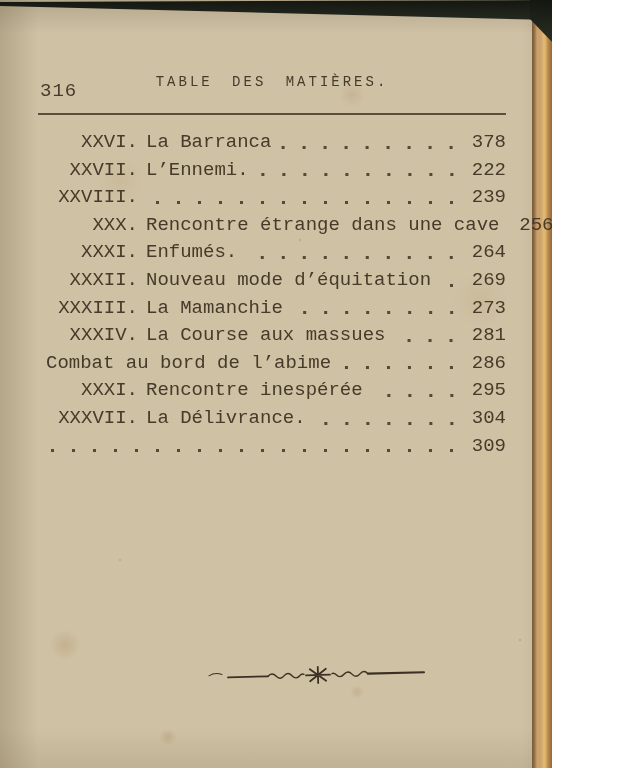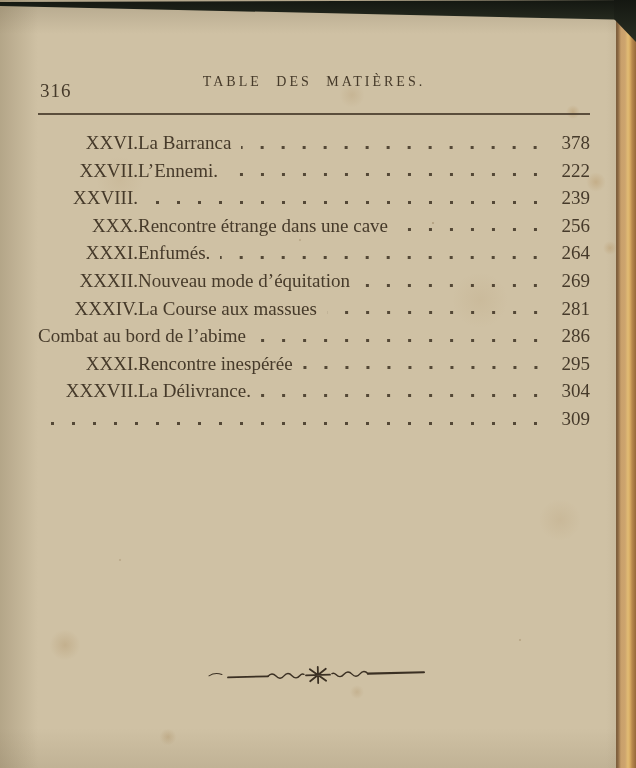--- a/index.html
+++ b/index.html
@@ -4,23 +4,23 @@
 <style>
   :root{
     --paper:#cfc1a4;
     --ink:#463a2a;
     --cover:#22261d;
     --edge:#c69d67;
   }
   html,body{margin:0;padding:0;background:#ffffff;}
   .scan{
     position:relative;
-    width:636px;height:768px;
+    width:552px;height:768px;
     overflow:hidden;
-    font-family:Liberation Serif, serif;
+    font-family:Liberation Mono, monospace;
     color:var(--ink);
   }
   
   .paper{
     position:absolute;inset:0;
     background-color:var(--paper);
     background-image:
       radial-gradient(circle 10px at 573px 112px, rgba(164,118,56,.28), rgba(164,118,56,0) 70%),
       radial-gradient(circle 14px at 596px 182px, rgba(164,118,56,.25), rgba(164,118,56,0) 70%),
       radial-gradient(circle 10px at 610px 248px, rgba(164,118,56,.25), rgba(164,118,56,0) 70%),
@@ -85,20 +85,21 @@
   .toc{margin-top:14px;}
   .toc-row{
     display:flex;align-items:flex-end;
     font-size:19px;line-height:27.6px;
     white-space:nowrap;
   }
   .numeral{
     flex:0 0 100px;text-align:right;
   }
   .title{
+    margin-left:8px;
   }
   .leader{
     flex:1 1 auto;
     align-self:flex-end;
     height:9px;
     margin:0 8px 5px 10px;
     background-image:radial-gradient(circle at 50% 50%, var(--ink) 1.5px, rgba(0,0,0,0) 1.9px);
     background-size:21px 9px;
     background-repeat:repeat-x;
     background-position:right 0 bottom 0;
@@ -164,20 +165,26 @@
     <span class="pagenum">264</span>
   </div>
 
   <div class="toc-row">
     <span class="numeral">XXXII.</span>
     <span class="title">Nouveau mode d’équitation</span>
     <span class="leader"></span>
     <span class="pagenum">269</span>
   </div>
 
+  <div class="toc-row">
+    <span class="numeral">XXXIII.</span>
+    <span class="title">La Mamanchie</span>
+    <span class="leader"></span>
+    <span class="pagenum">273</span>
+  </div>
 
   <div class="toc-row">
     <span class="numeral">XXXIV.</span>
     <span class="title">La Course aux massues</span>
     <span class="leader"></span>
     <span class="pagenum">281</span>
   </div>
 
   <div class="toc-row">
     <span class="title">Combat au bord de l’abime</span>

